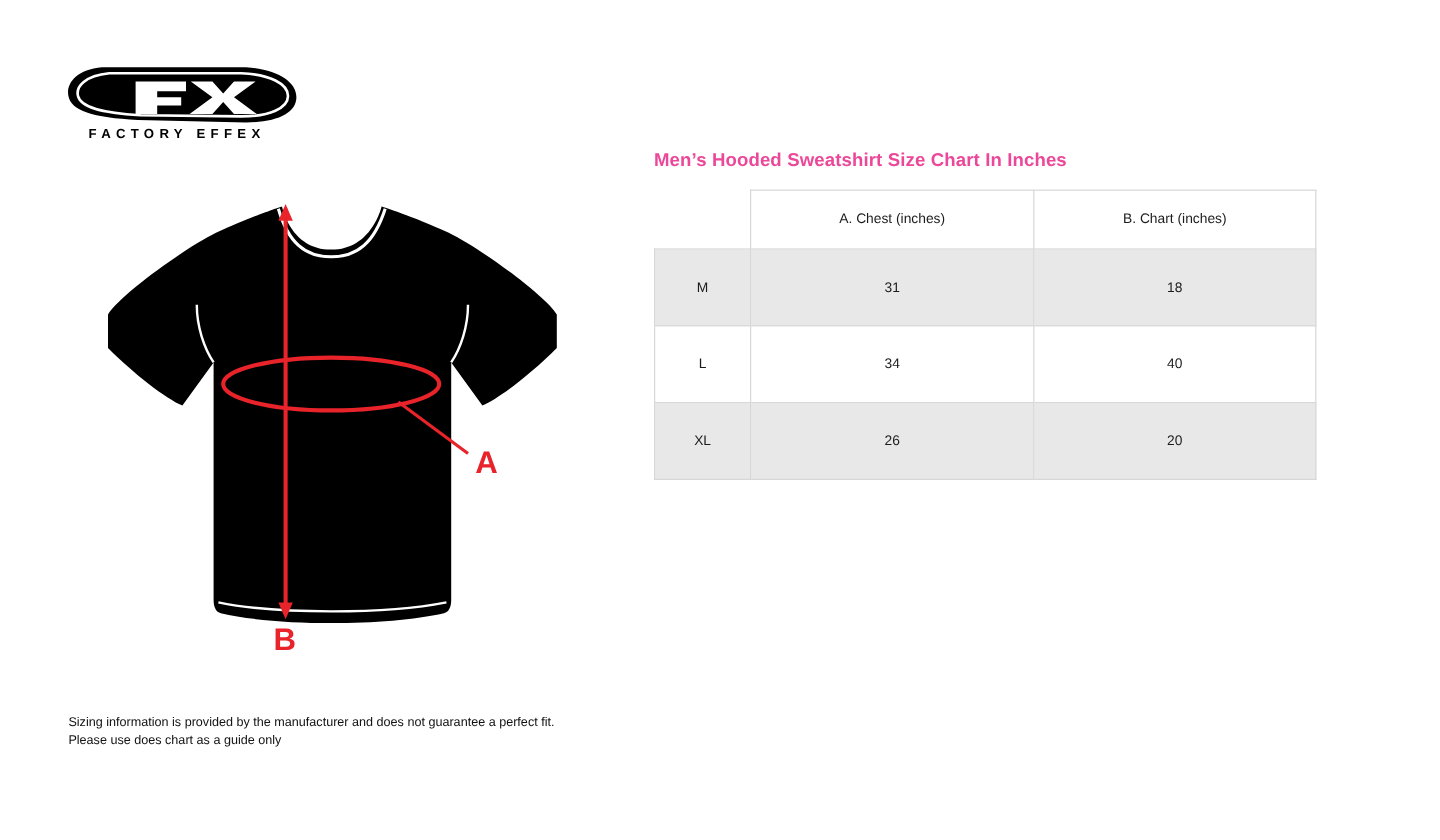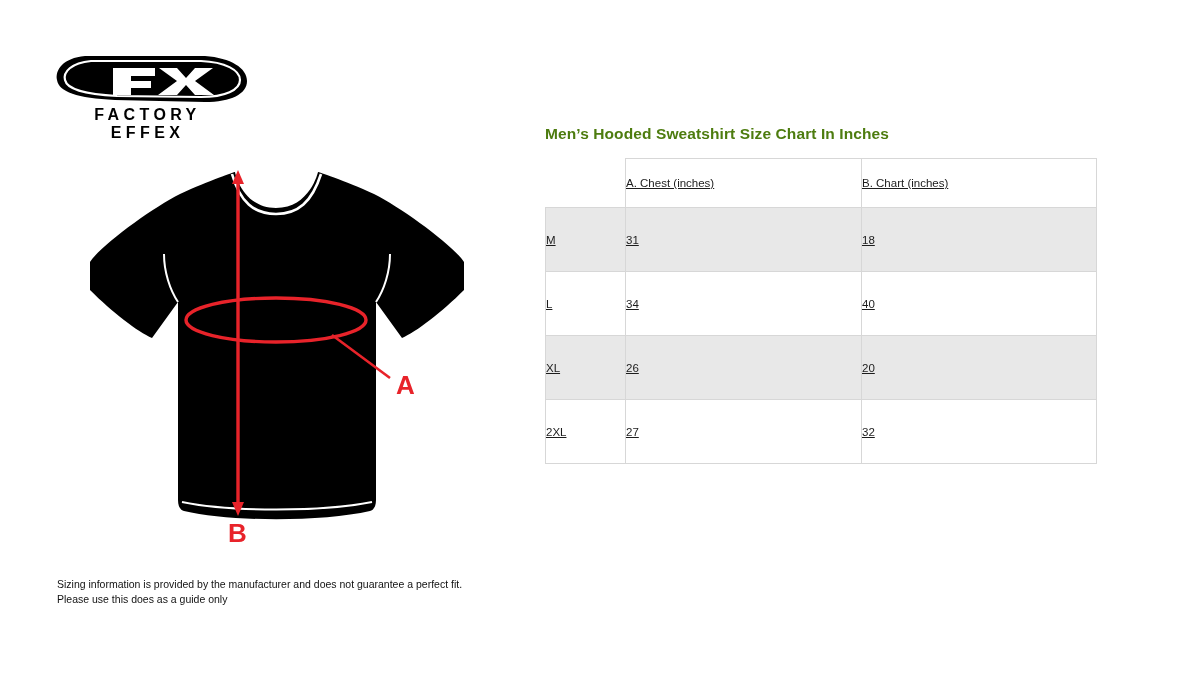--- a/index.html
+++ b/index.html
@@ -20,21 +20,21 @@
   .logo-block {
     position: absolute;
     left: 55px;
     top: 48px;
     width: 195px;
     height: 70px;
   }
   .logo-svg { display: block; }
   .logo-wordmark {
     margin-top: 2px;
-    font-size: 16px;
+    font-size: 11px;
     font-weight: bold;
     letter-spacing: 4.4px;
     text-align: center;
     color: #000;
     width: 185px;
   }
 
   
   .shirt-block {
     position: absolute;
@@ -47,40 +47,39 @@
   
   .chart-section {
     position: absolute;
     left: 545px;
     top: 125px;
     width: 560px;
   }
   .chart-title {
     font-size: 15.5px;
     font-weight: bold;
-    color: #4d7c0f;
+    color: #ec4899;
     margin: 0 0 15px 0;
     letter-spacing: 0.1px;
   }
   table.size-table {
     border-collapse: collapse;
     width: 551px;
     table-layout: fixed;
   }
   table.size-table th,
   table.size-table td {
     border: 1px solid #d7d7d7;
     height: 63px;
-    text-align: left;
+    text-align: center;
     vertical-align: middle;
     font-size: 11.5px;
     font-weight: normal;
     color: #1c1c1c;
     padding: 0;
-    text-decoration: underline;
   }
   table.size-table thead th {
     font-size: 11.5px;
     font-weight: normal;
     background: #ffffff;
     height: 48px;
   }
   table.size-table thead th.corner {
     border: none;
     background: transparent;
@@ -89,21 +88,21 @@
   col.c-chest { width: 236px; }
   col.c-length { width: 235px; }
   tr.shaded td { background: #e8e8e8; }
   tr.plain td { background: #ffffff; }
   td.size-cell { font-size: 11.5px; }
 
   
   .footnote {
     position: absolute;
     left: 57px;
-    top: 577px;
+    top: 595px;
     font-size: 10.5px;
     line-height: 15px;
     color: #111;
   }
 </style>
 </head>
 <body>
 
 <div class="logo-block">
   <svg class="logo-svg" width="195" height="56" viewBox="0 0 195 56">
@@ -186,25 +185,20 @@
       <tr class="plain">
         <td class="size-cell">L</td>
         <td>34</td>
         <td>40</td>
       </tr>
       <tr class="shaded">
         <td class="size-cell">XL</td>
         <td>26</td>
         <td>20</td>
       </tr>
-      <tr class="plain">
-        <td class="size-cell">2XL</td>
-        <td>27</td>
-        <td>32</td>
-      </tr>
     </tbody>
   </table>
 </div>
 
 <div class="footnote">
   <div>Sizing information is provided by the manufacturer and does not guarantee a perfect fit.</div>
-  <div>Please use this does as a guide only</div>
+  <div>Please use does chart as a guide only</div>
 </div>
 
 </body></html>

